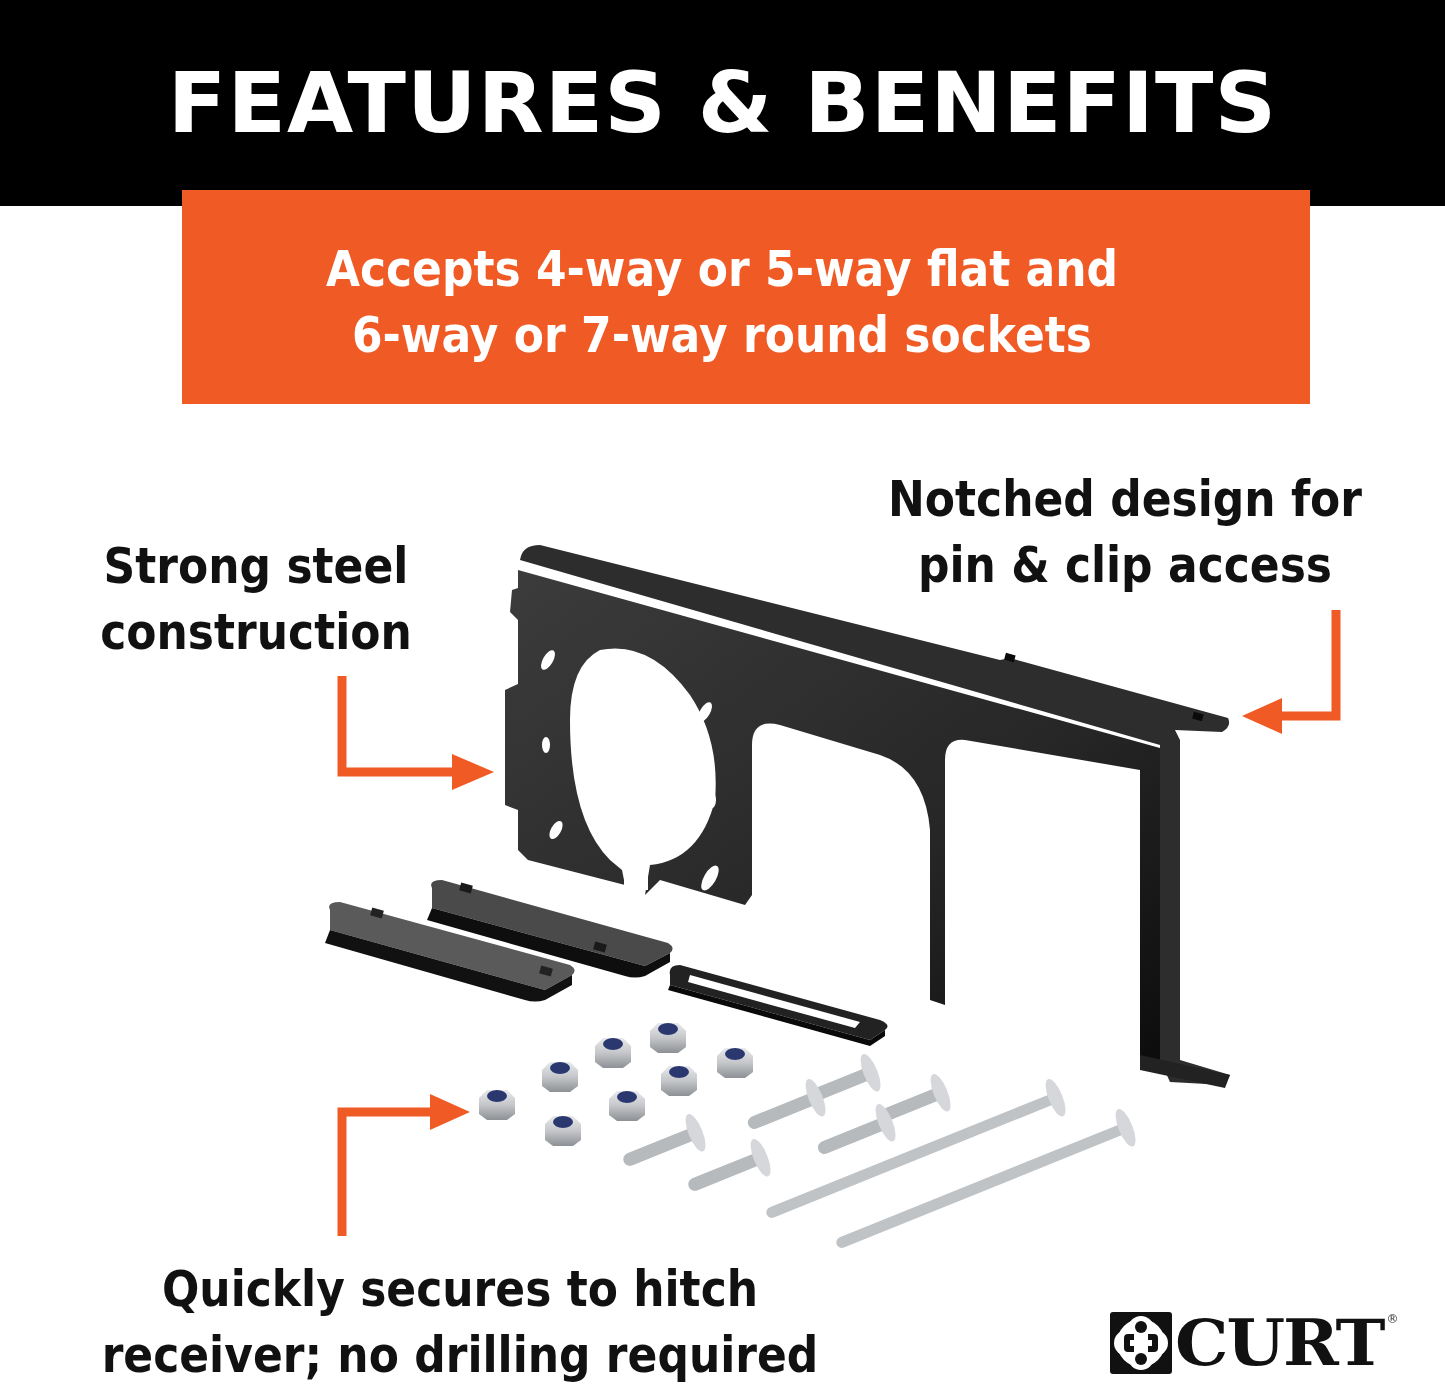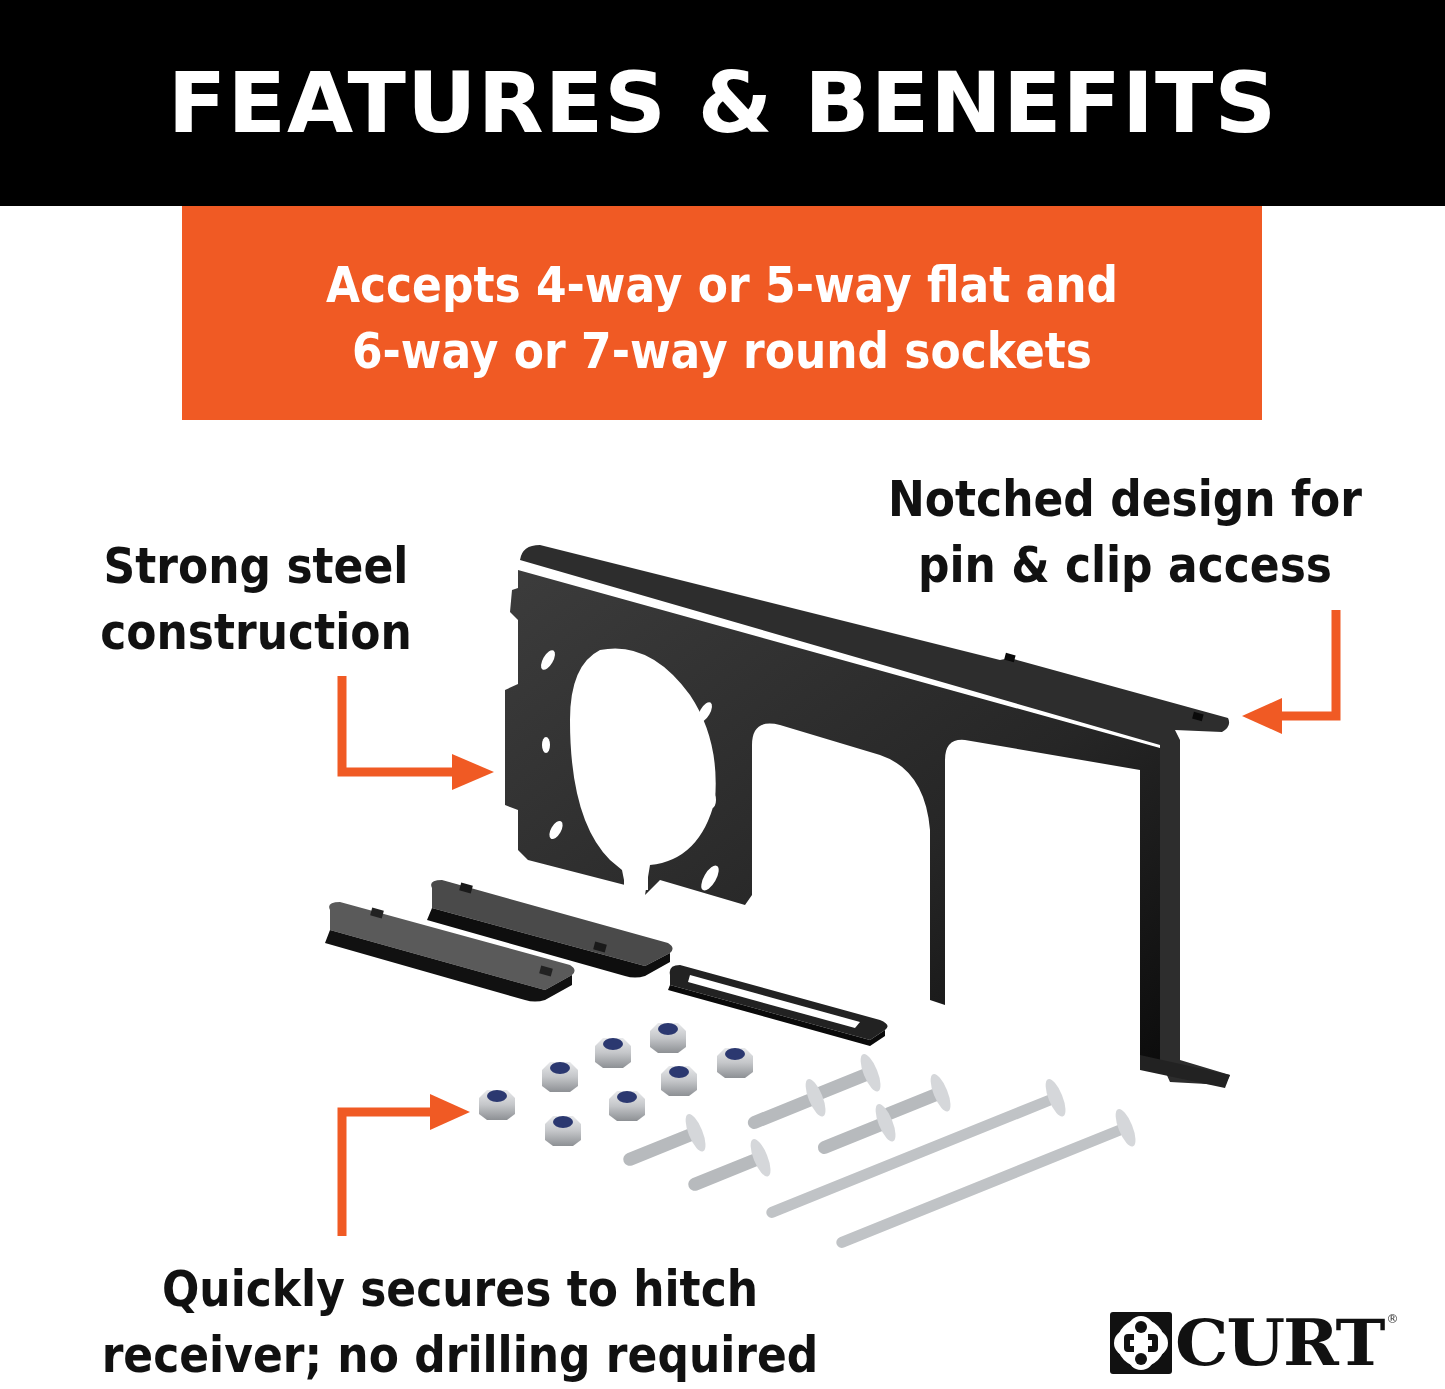--- a/index.html
+++ b/index.html
@@ -1,19 +1,19 @@
 <!DOCTYPE html>
 <html><head>
 <meta charset="utf-8">
 <style>
   html, body { margin:0; padding:0; background:#ffffff; }
   body { width:1445px; height:1389px; position:relative; overflow:hidden; font-family:"DejaVu Sans", sans-serif; }
   .header { position:absolute; left:0; top:0; width:1445px; height:206px; background:#000000; }
   .header-title { position:absolute; left:0; top:0; width:1445px; height:206px; display:flex; align-items:center; justify-content:center; color:#ffffff; font-family:"DejaVu Sans", sans-serif; font-weight:bold; font-size:84px; letter-spacing:1px; transform:scaleX(1.02); }
-  .banner { position:absolute; left:182px; top:206px; width:1080px; height:214px; background:#f05a24; }
+  .banner { position:absolute; left:182px; top:190px; width:1080px; height:214px; background:#f05a24;padding-left:48px; }
   .banner-text { position:absolute; left:0; top:46px; width:1080px; text-align:center; color:#ffffff; font-family:"DejaVu Sans", sans-serif; font-weight:bold; font-size:50px; line-height:66px; transform:scaleX(0.88); transform-origin:center; }
   .callout { position:absolute; color:#111111; font-family:"DejaVu Sans", sans-serif; font-weight:bold; font-size:50px; line-height:66px; transform:scaleX(0.88); }
   .callout-steel { left:46px; top:533px; width:420px; text-align:center; transform-origin:center; }
   .callout-notched { left:840px; top:466px; width:570px; text-align:center; transform-origin:center; }
   .callout-quick { left:30px; top:1256px; width:860px; text-align:center; transform-origin:center; }
   .arrow { position:absolute; }
   .product { position:absolute; left:300px; top:530px; width:980px; height:740px; }
   .logo { position:absolute; left:1110px; top:1308px; height:70px; display:flex; align-items:center; gap:8px; }
   .logo-mark { width:62px; height:62px; }
   .logo-word { font-family:"DejaVu Serif", serif; font-weight:bold; font-size:64px; color:#111111; letter-spacing:-2px; line-height:64px; transform:scaleX(1.05); }

